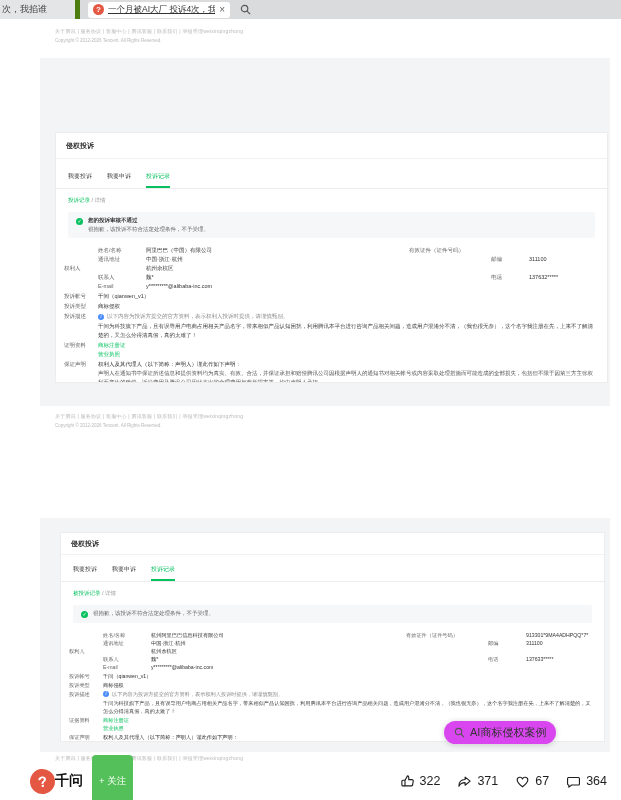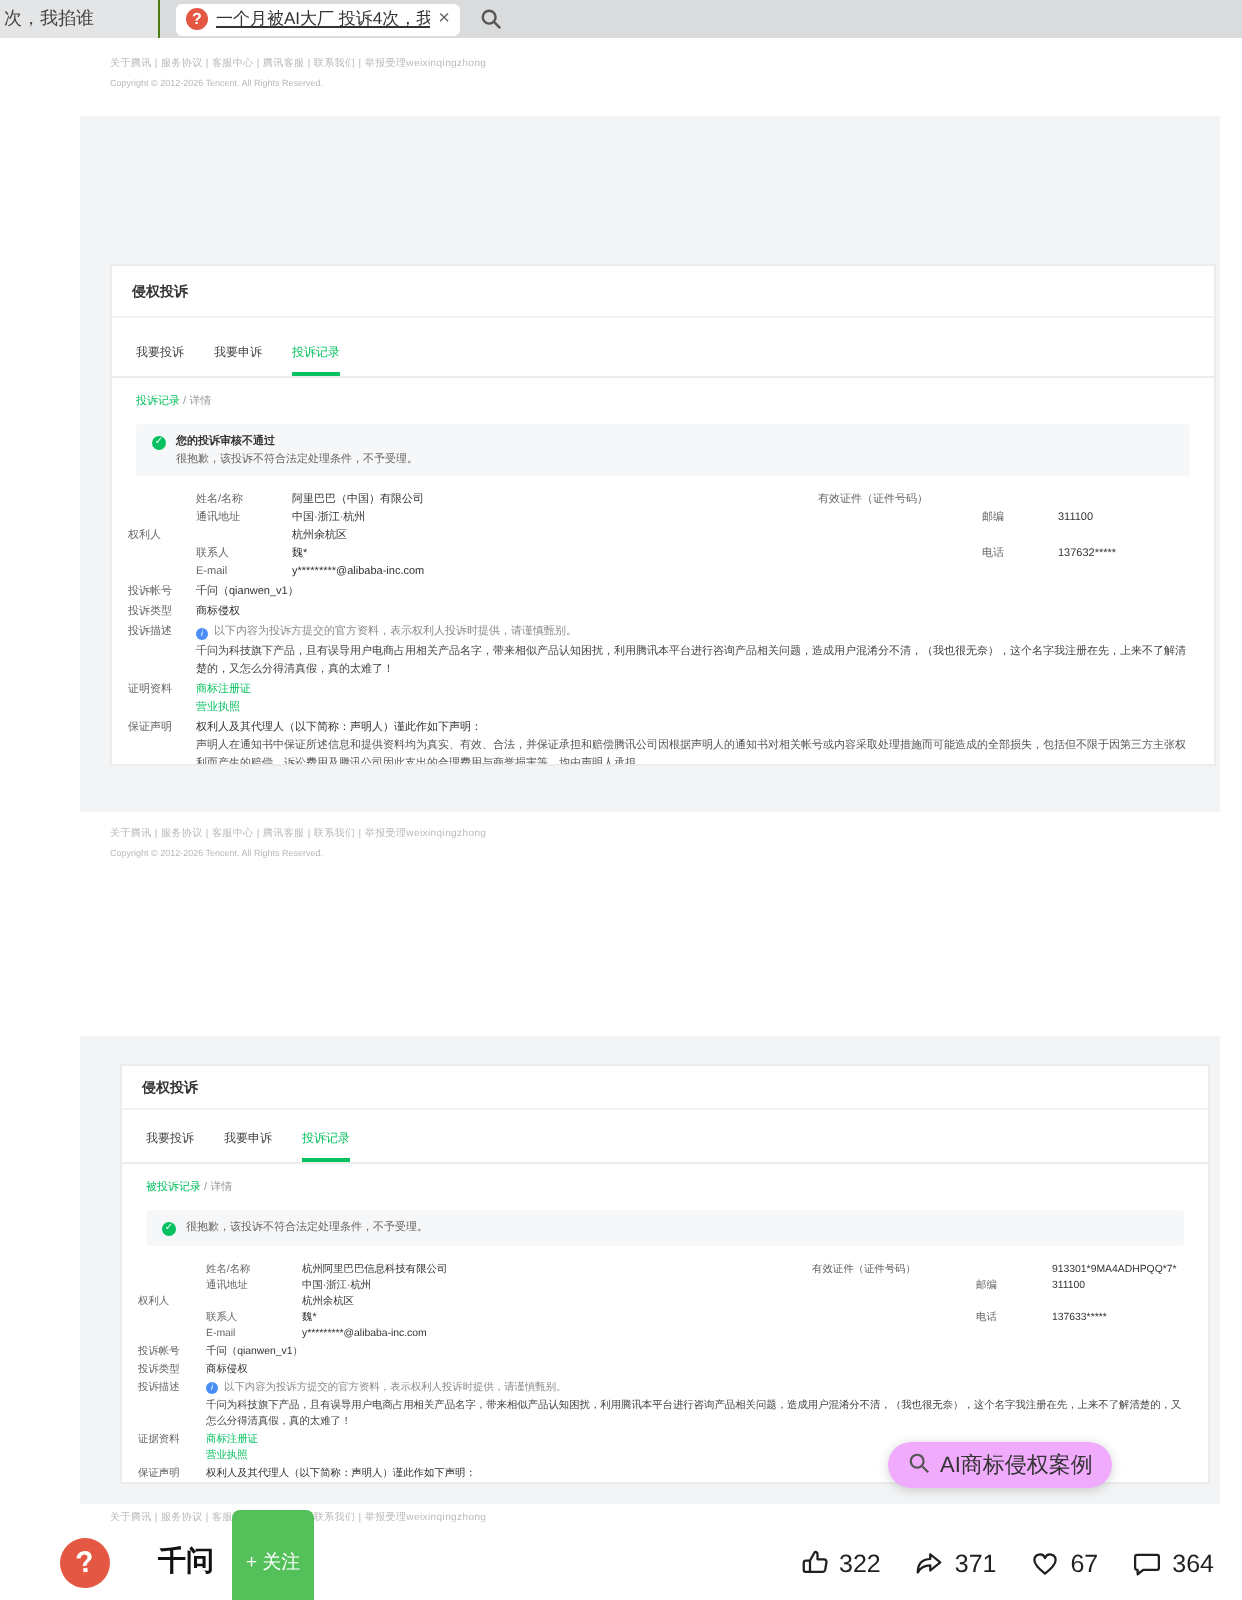--- a/index.html
+++ b/index.html
@@ -5,21 +5,21 @@
   * { margin:0; padding:0; box-sizing:border-box; }
   html,body { width:621px; height:800px; }
   body { position:relative; background:#fff; overflow:hidden;
          font-family:"Liberation Sans","DejaVu Sans",sans-serif; color:#333; }
 
   
   .topbar { position:absolute; top:0; left:0; width:621px; height:19px;
             background:#d9dbdc; display:flex; align-items:center; }
   .tab-partial { height:19px; background:#e4e5e6; padding:0 8px 0 2px; font-size:9px;
                  color:#444; display:flex; align-items:center; white-space:nowrap;
-                 overflow:hidden; width:80px; border-right:1px solid #4d7c0f; }
+                 overflow:hidden; width:80px; border-right:5px solid #4d7c0f; }
   .tab-active { margin-left:8px; height:16px; width:142px; background:#fff; border-radius:3px;
                 display:flex; align-items:center; padding:0 5px; gap:4px; }
   .favicon { width:11px; height:11px; border-radius:50%; background:#e45742; color:#fff;
              font-size:8px; font-weight:bold; display:flex; align-items:center; justify-content:center; flex:none;}
   .tab-title { font-size:8.5px; color:#333; white-space:nowrap; overflow:hidden; flex:1;text-decoration:underline; }
   .tab-close { font-size:10px; color:#666; flex:none; cursor:pointer; }
   .bar-search { margin-left:10px; color:#555; display:flex; align-items:center; }
 
   
   .site-footer { position:absolute; color:#b9b9b9; }
@@ -68,35 +68,35 @@
   .desc-text { color:#444; }
   .evlink { color:#07c160; cursor:pointer; }
   .muted { color:#555; }
 
   #card2 .card-head { padding:6px 10px 5px; }
   #card2 .tabs-wrap { padding-top:10px; }
   #card2 .form { font-size:5.2px; line-height:1.55; }
 
   
   .pill { position:absolute; left:444px; top:721px; height:23px; padding:0 10px;
-          background:#f0abfc; border-radius:12px; box-shadow:0 1px 6px rgba(0,0,0,.18);
+          background:#d946ef; border-radius:12px; box-shadow:0 1px 6px rgba(0,0,0,.18);
           display:flex; align-items:center; gap:5px; cursor:pointer; }
   .pill-text { font-size:11px; color:#333; }
 
   
   .bottombar { position:absolute; left:0; bottom:0; width:621px; height:38px; background:#fff;
                display:flex; align-items:center; padding:0 14px 0 30px; }
   .avatar { width:25px; height:25px; border-radius:50%; background:#e45742; color:#fff;
             font-size:15px; font-weight:bold; display:flex; align-items:center;
             justify-content:center; flex:none; transform:rotate(-8deg); }
-  .author-name { font-size:14px; font-weight:bold; color:#111; margin-left:24px; }
+  .author-name { font-size:14px; font-weight:bold; color:#111; margin-left:0; }
   .follow-btn { margin-left:9px; background:#54c059; color:#fff; font-size:9.5px;
                 padding:20px 7px; border-radius:4px; border:none; cursor:pointer; }
   .stats { margin-left:auto; display:flex; align-items:center; gap:17px; }
-  .stat { display:flex; align-items:flex-end; gap:5px; cursor:pointer; color:#1f1f1f; }
+  .stat { display:flex; align-items:center; gap:5px; cursor:pointer; color:#1f1f1f; }
   .stat-num { font-size:12.5px; }
   .sicon { width:15px; height:15px; display:block; }
 </style>
 </head>
 <body>
 
 <div class="topbar">
   <div class="tab-partial">
     <span>次，我掐谁</span>
   </div>

